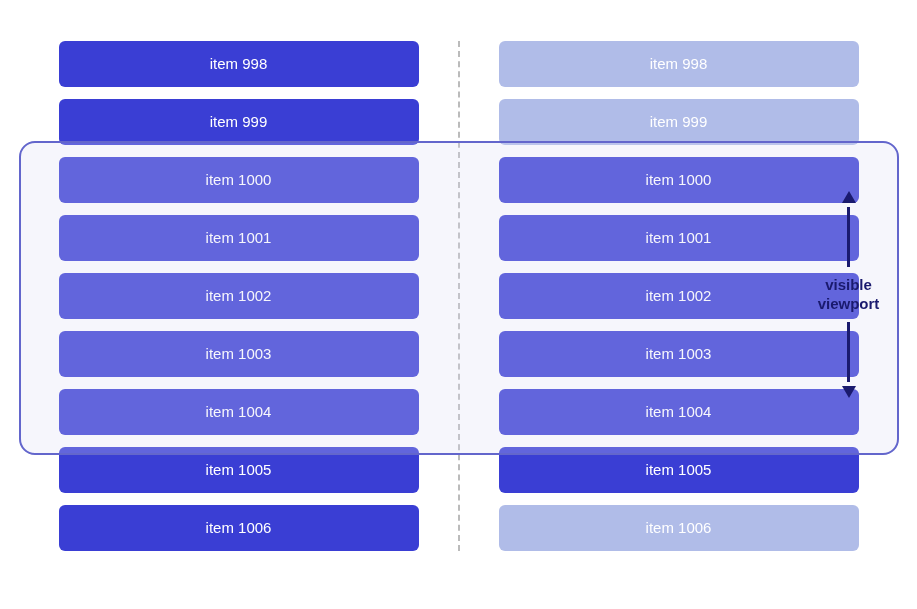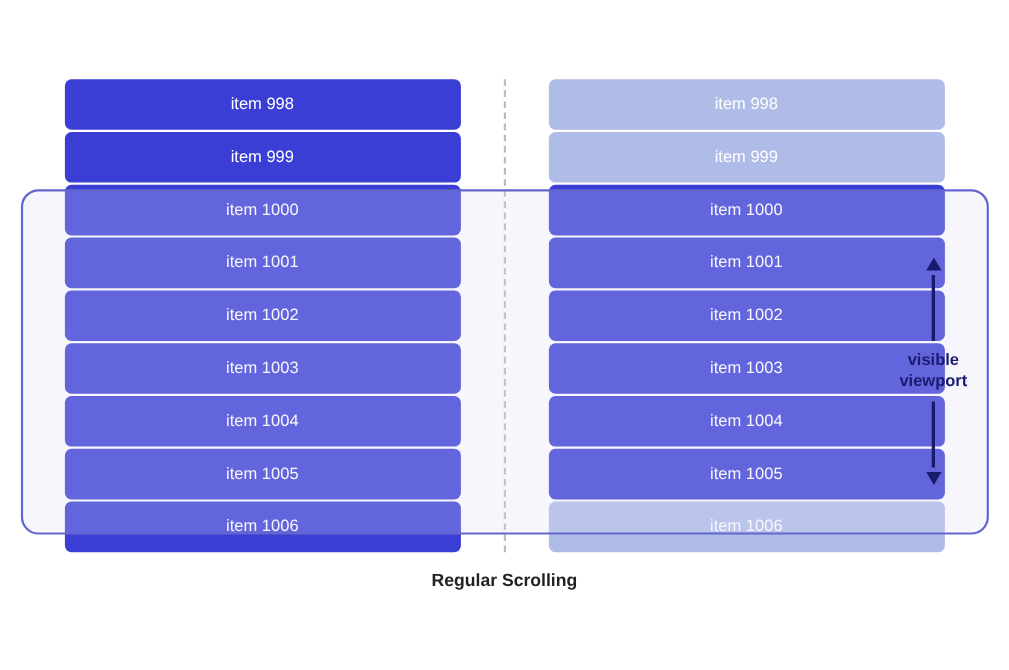--- a/index.html
+++ b/index.html
@@ -22,21 +22,21 @@
     .columns-wrapper {
       display: flex;
       width: 100%;
       position: relative;
       align-items: flex-start;
     }
     .column {
       flex: 1;
       display: flex;
       flex-direction: column;
-      gap: 2px;
+      gap: 12px;
       padding: 0 30px;
     }
     .column-left {
       padding-right: 40px;
     }
     .column-right {
       padding-left: 40px;
     }
     .item-bar {
       height: 46px;
@@ -146,28 +146,27 @@
         <div class="item-bar active">item 1001</div>
         <div class="item-bar active">item 1002</div>
         <div class="item-bar active">item 1003</div>
         <div class="item-bar active">item 1004</div>
         <div class="item-bar active">item 1005</div>
         <div class="item-bar faded">item 1006</div>
       </div>
 
     <div class="viewport-box" id="viewport-box" style="top: 100px; left: -10px; width: 880px; height: 314px;"></div>
 
-    <div class="viewport-label" id="viewport-label" style="top: 162px; right: 0px;">
+    <div class="viewport-label" id="viewport-label" style="top: 150px; right: 0px;">
       <div class="arrow">
         <div class="arrow-head-up"></div>
         <div class="arrow-line" style="height:60px;"></div>
       </div>
       <div style="text-align:center; line-height:1.3; margin: 8px 0;">visible<br>viewport</div>
       <div class="arrow">
         <div class="arrow-line" style="height:60px;"></div>
         <div class="arrow-head-down"></div>
       </div>
     </div>
   </div>
   <div class="labels-row">
-    <div class="label">Regular Scrolling</div>
   </div>
 </div>
 
 </body></html>

